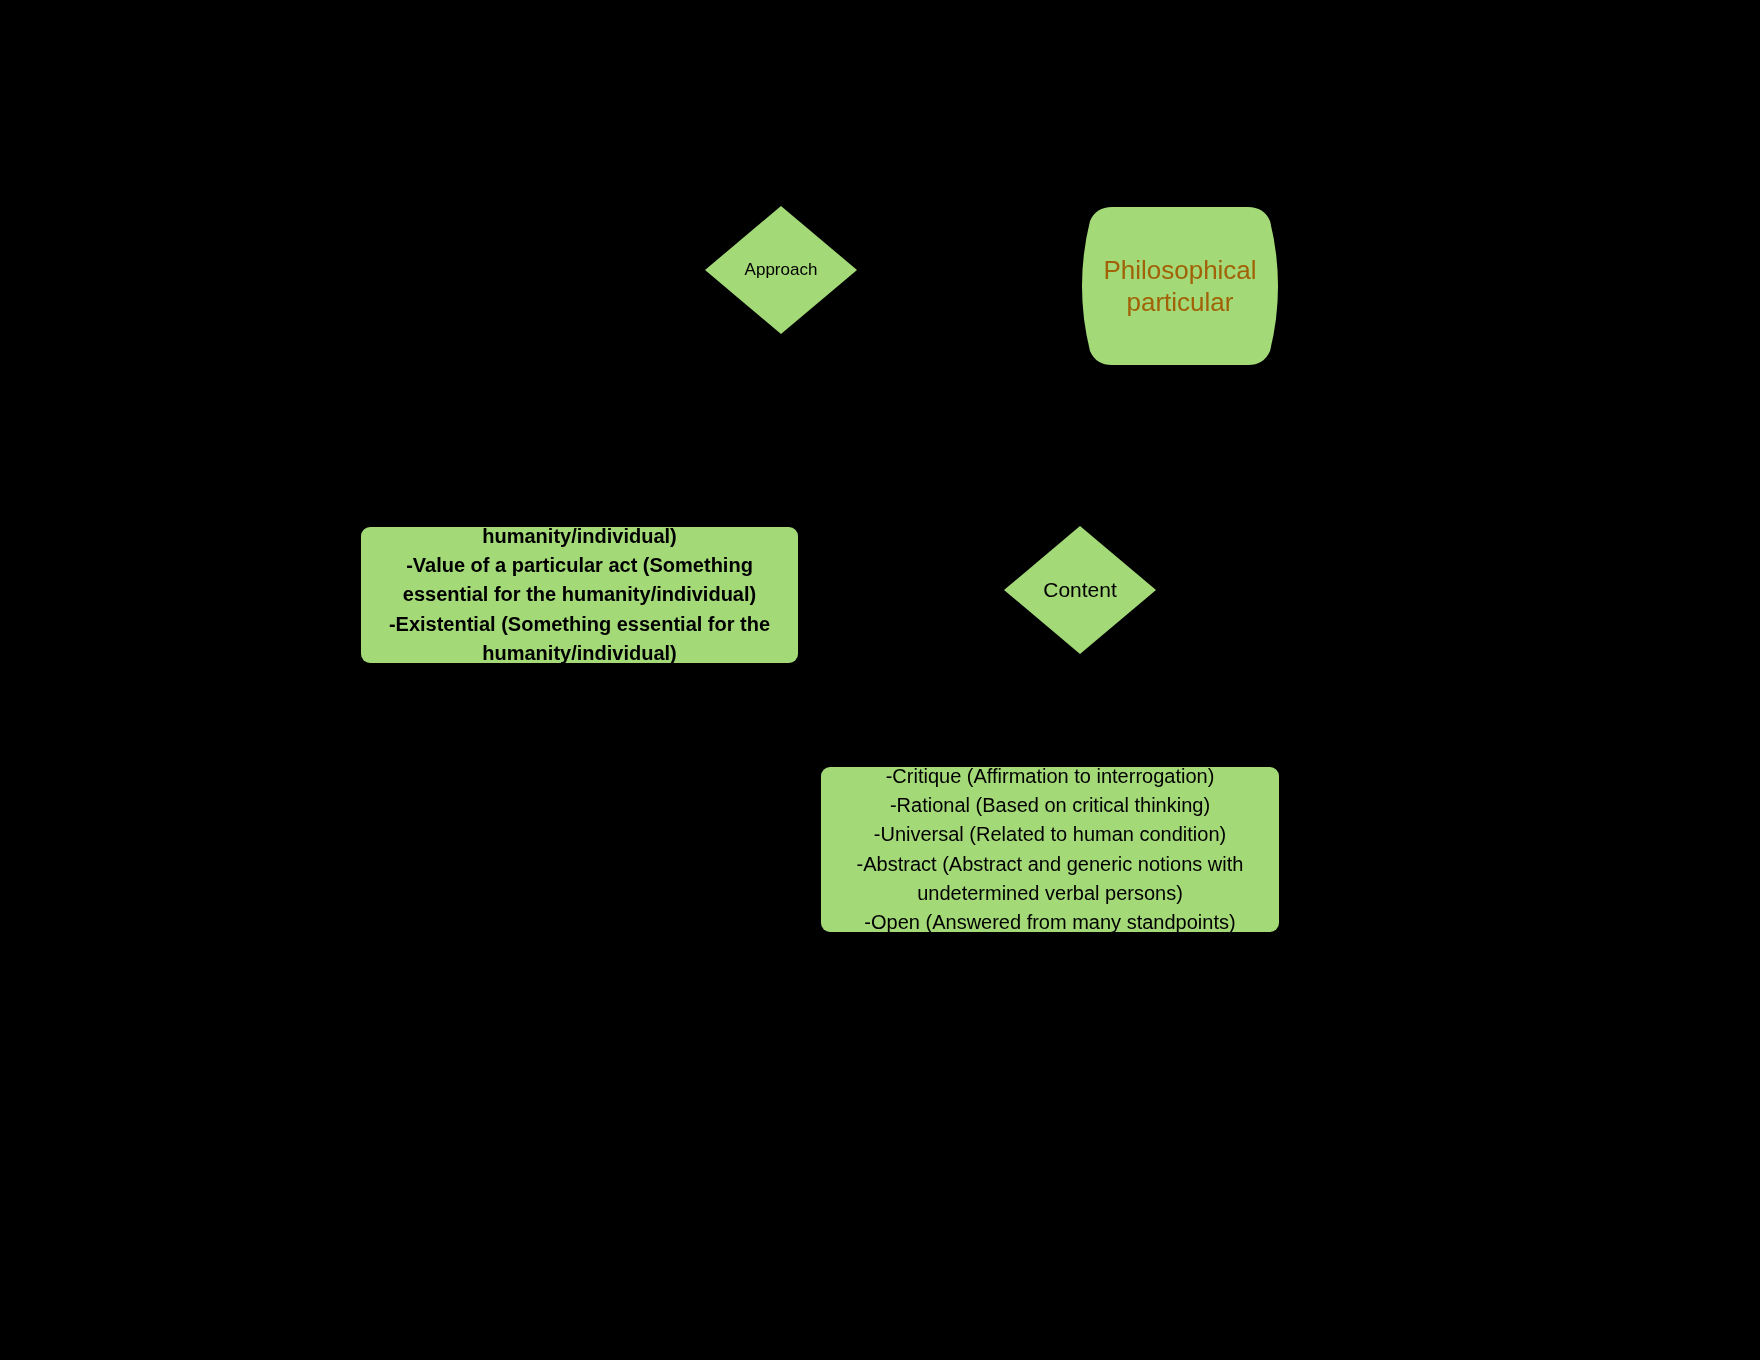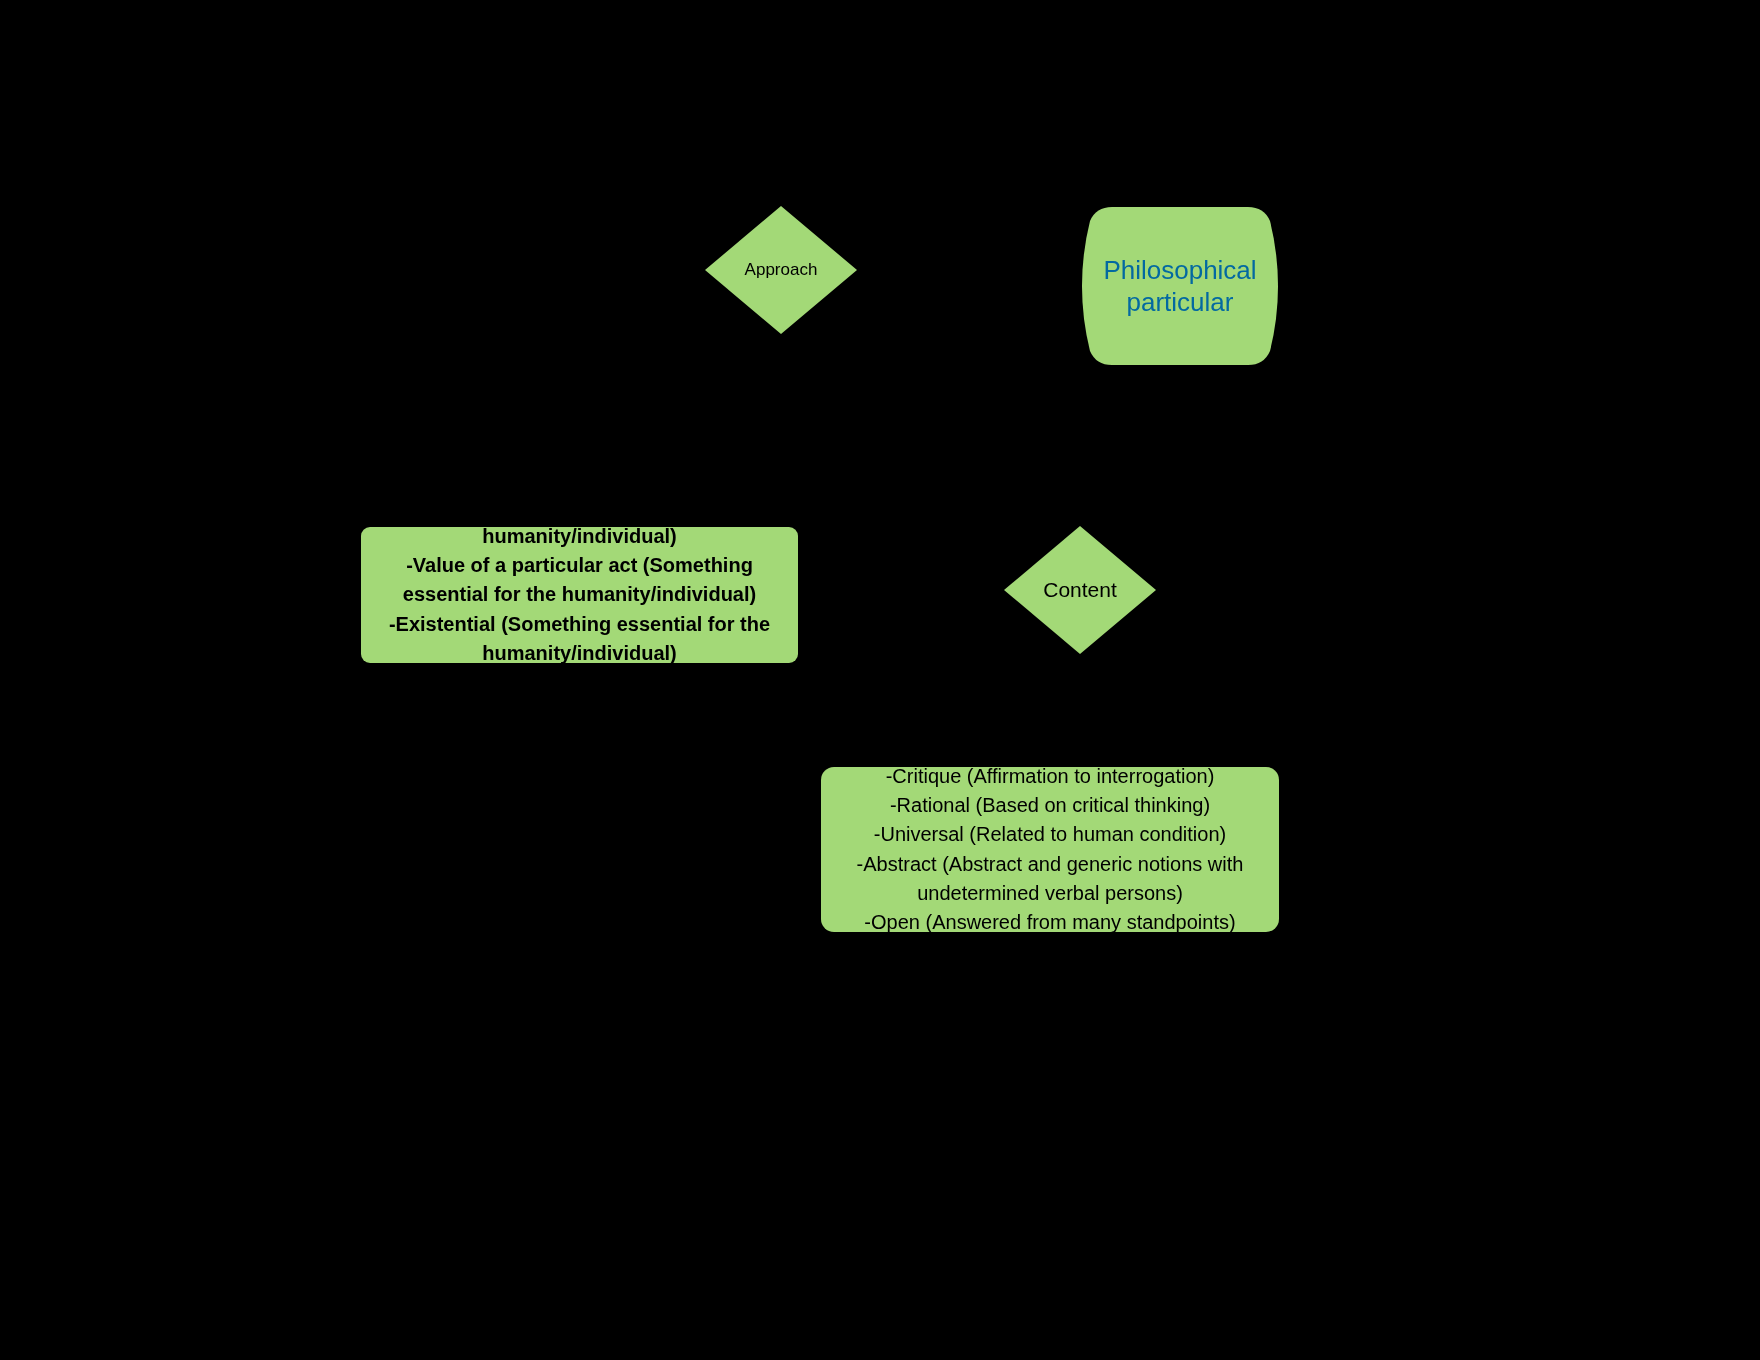--- a/index.html
+++ b/index.html
@@ -96,21 +96,21 @@
   #node-philosophical-questions .pq-label {
     position: absolute;
     left: 0;
     top: 0;
     width: 100%;
     height: 100%;
     display: flex;
     align-items: center;
     justify-content: center;
     text-align: center;
-    color: #0369a1;
+    color: #a16207;
     font-size: 26px;
     line-height: 1.24;
     z-index: 2;
     padding: 0 12px;
     box-sizing: border-box;
   }
 
   
   .box {
     background: #A3D977;
@@ -134,21 +134,20 @@
     width: 437px;
     height: 136px;
     font-weight: bold;
   }
 
   #node-content-details {
     left: 821px;
     top: 759px;
     width: 458px;
     height: 165px;
-    border-radius: 13px;
   }
 
   
   #edges {
     position: absolute;
     left: 0;
     top: 0;
     width: 1760px;
     height: 1360px;
     pointer-events: none;

